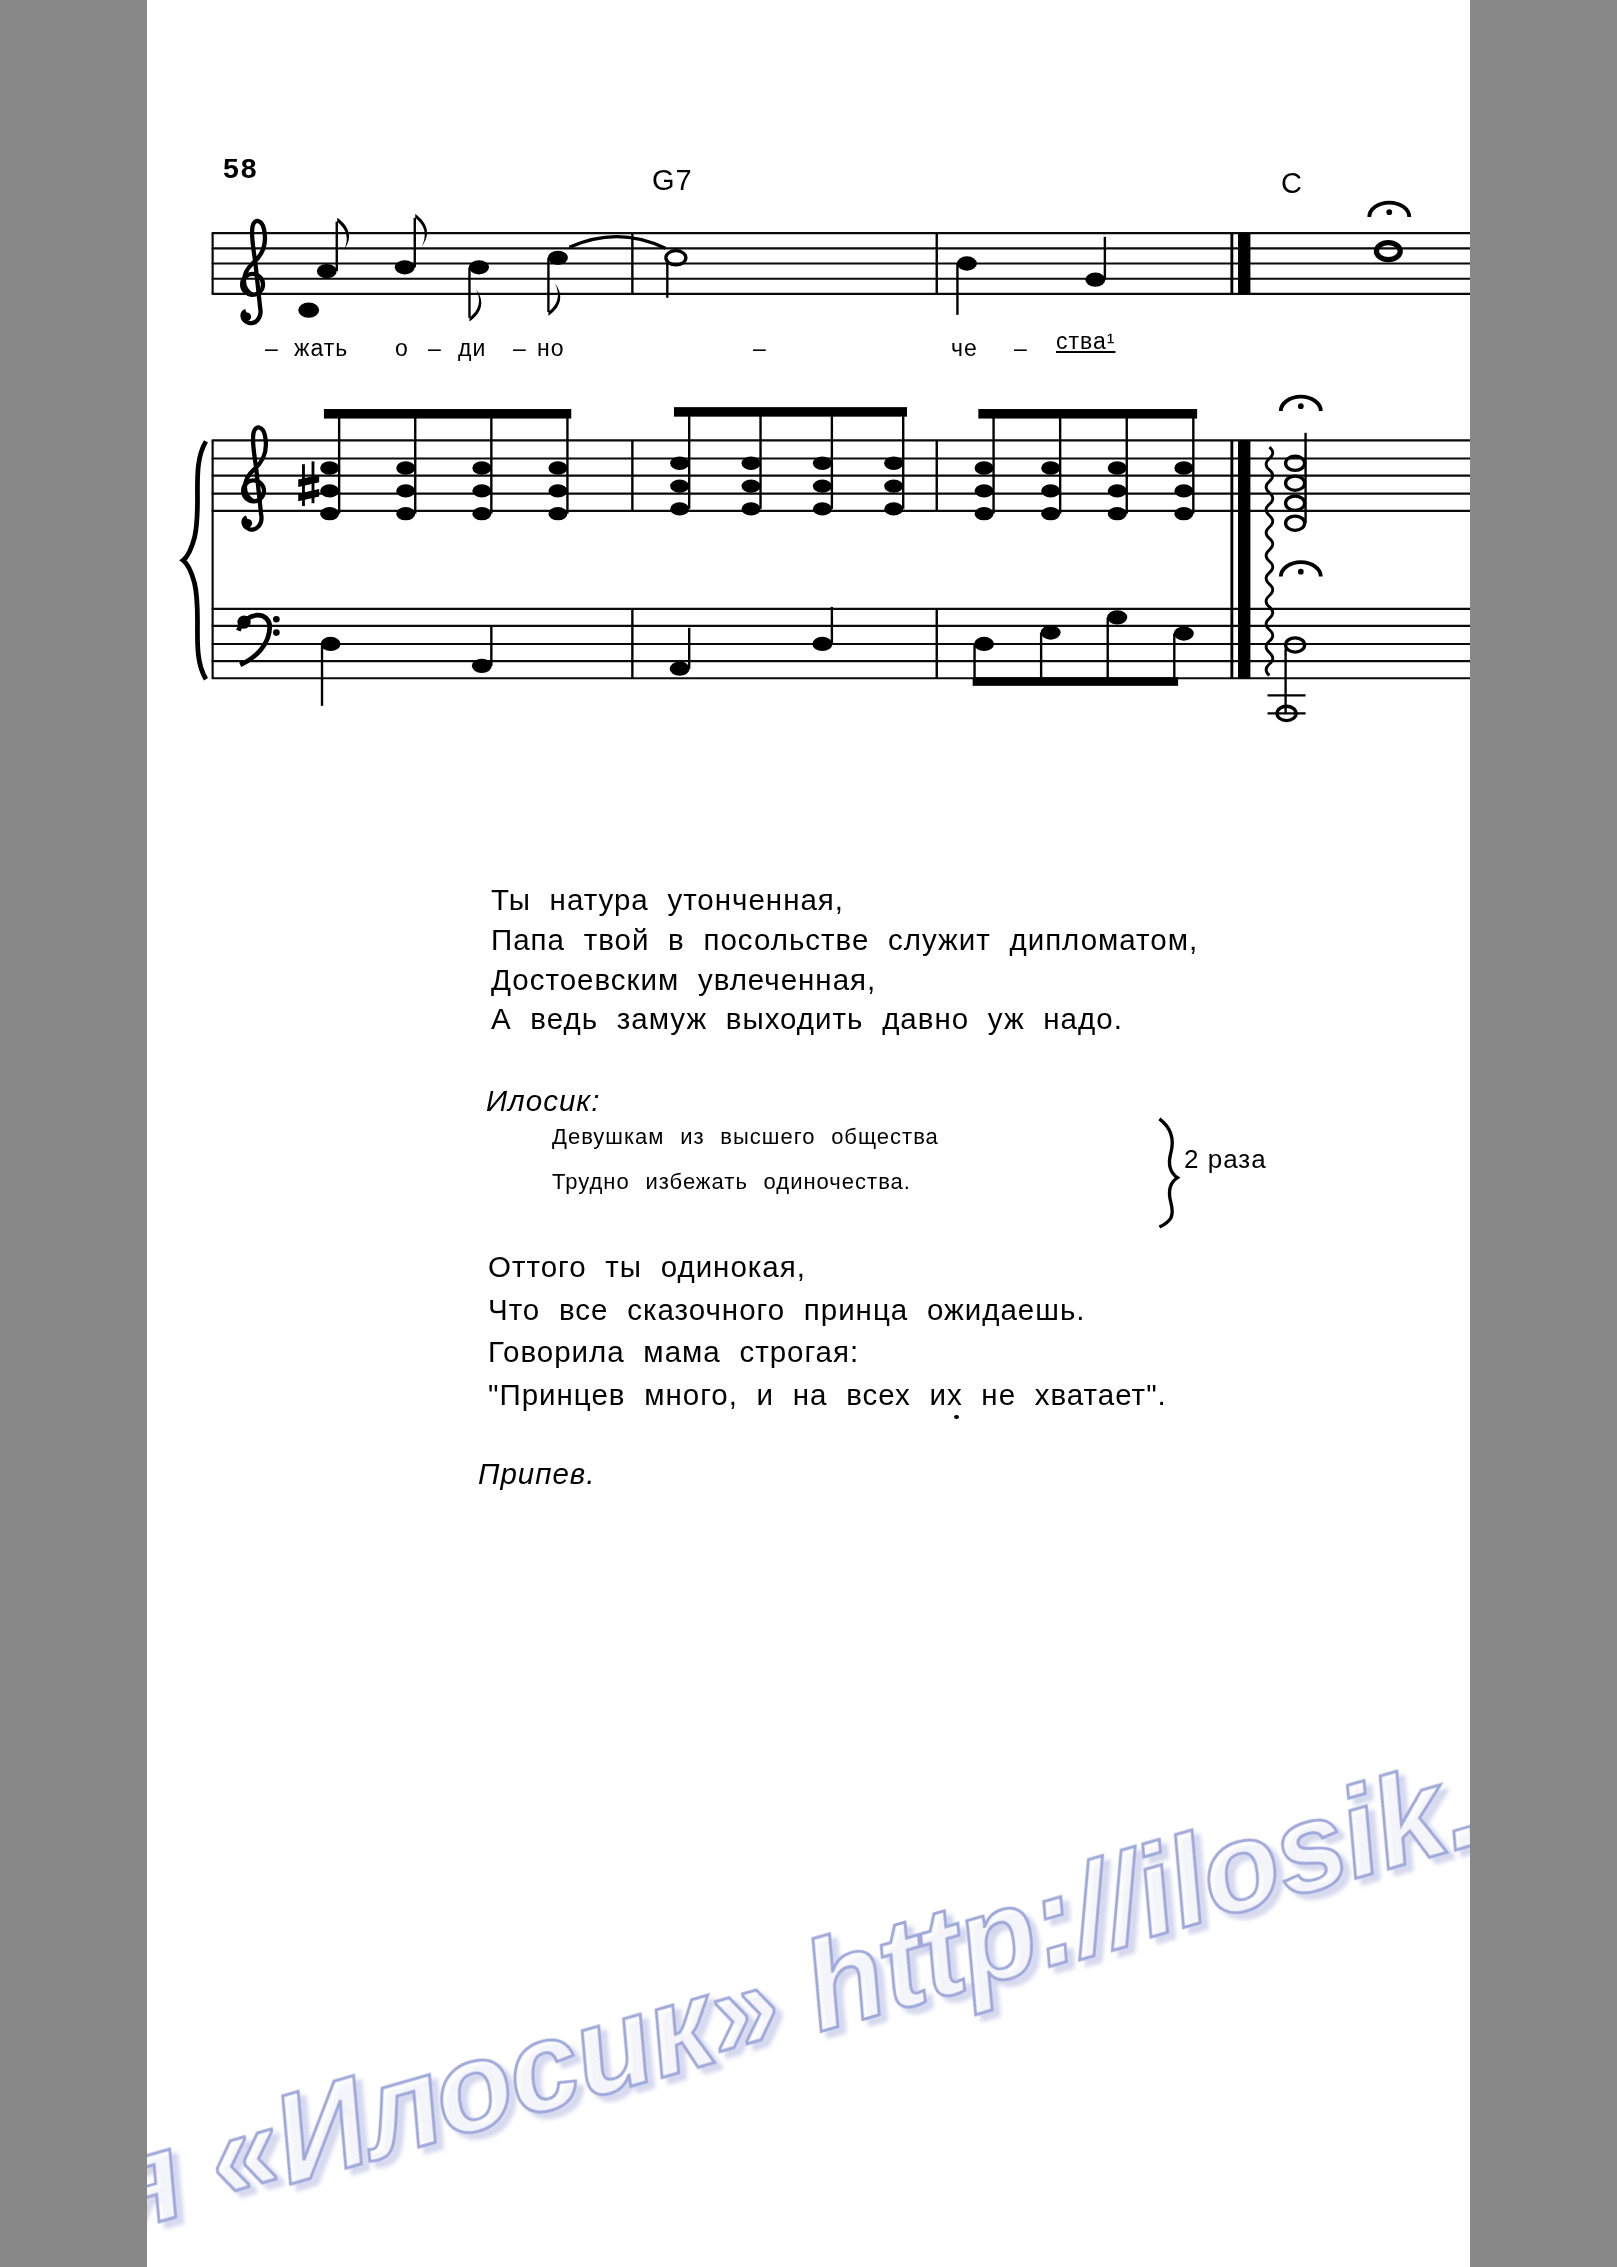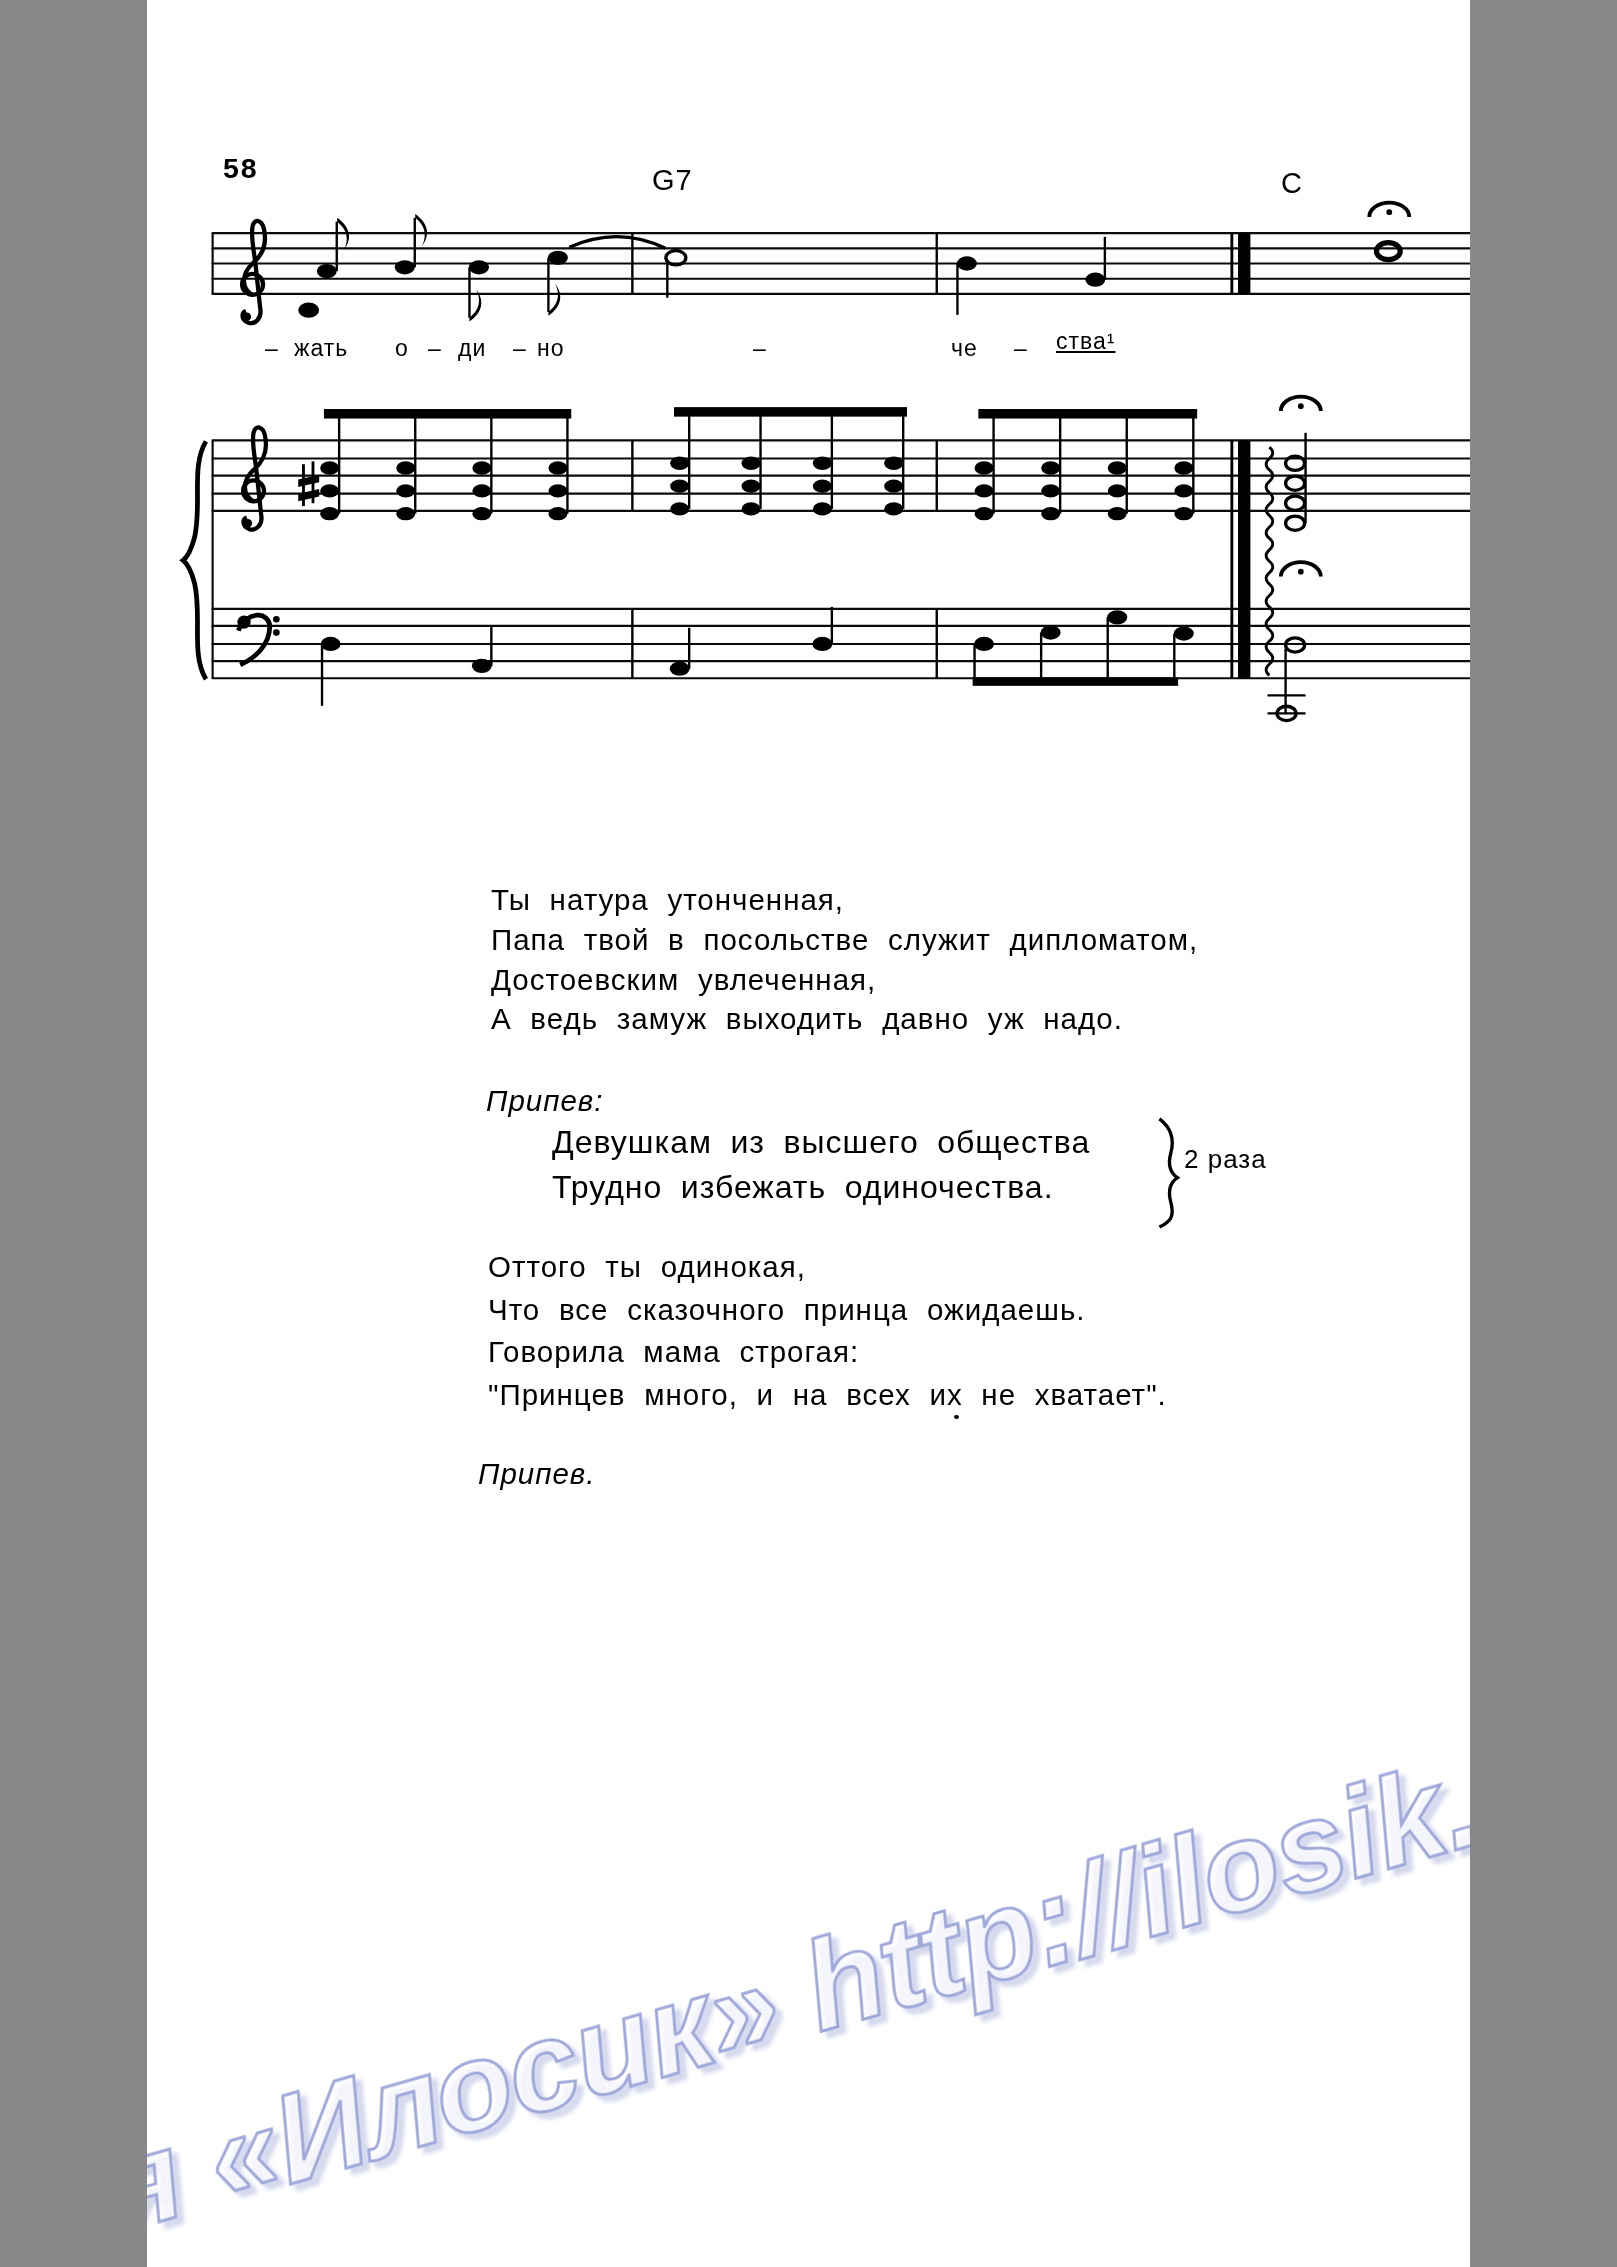--- a/index.html
+++ b/index.html
@@ -7,21 +7,21 @@
     position:relative;width:1323px;height:2267px;margin:0 auto;
     background:#ffffff;overflow:hidden;
     font-family:"Liberation Sans", sans-serif;color:#000;
   }
   .abs{position:absolute;}
   .ink{color:#000;}
   #page-number{font-size:28.5px;font-weight:700;letter-spacing:1.9px;}
   .chord{font-size:29px;letter-spacing:1px;text-align:center;}
   .syll{font-size:23px;letter-spacing:1px;white-space:nowrap;}
   .verse-line{font-size:29.5px;letter-spacing:1px;word-spacing:9.5px;white-space:nowrap;}
-  .chorus-line{font-size:32px;letter-spacing:1px;word-spacing:8.6px;white-space:nowrap;}
+  .chorus-line{font-size:22px;letter-spacing:1px;word-spacing:8.6px;white-space:nowrap;}
   .italic-label{font-size:29.5px;font-style:italic;letter-spacing:1px;}
   .repeat-note{font-size:26px;letter-spacing:1px;white-space:nowrap;}
   .speck{width:4.8px;height:3.8px;background:#000;border-radius:50%;}
   #watermark{
     left:-40px;top:2119px;
     transform:rotate(-16deg);transform-origin:0 50%;
     font-size:126px;font-weight:700;font-style:italic;white-space:nowrap;
     color:rgba(255,255,255,0.72);
     -webkit-text-stroke:2.9px #9fa8da;
     filter:drop-shadow(5.7px 7.6px 1.9px rgba(141,151,207,0.45));
@@ -281,21 +281,21 @@
   </div>
 
   <div>
     <div class="abs verse-line" style="left:344px;top:883px;">Ты натура утонченная,</div>
     <div class="abs verse-line" style="left:344px;top:923px;">Папа твой в посольстве служит дипломатом,</div>
     <div class="abs verse-line" style="left:344px;top:963px;text-align:right;">Достоевским увлеченная,</div>
     <div class="abs verse-line" style="left:344px;top:1002px;">А ведь замуж выходить давно уж надо.</div>
   </div>
 
   <div>
-    <div class="abs italic-label" style="left:339px;top:1084px;">Припев:</div>
+    <div class="abs italic-label" style="left:339px;top:1084px;">Илосик:</div>
     <div class="abs chorus-line" style="left:405px;top:1124px;">Девушкам из высшего общества</div>
     <div class="abs chorus-line" style="left:405px;top:1169px;">Трудно избежать одиночества.</div>
     <svg class="abs" style="left:999px;top:1115px;" width="43" height="114" viewBox="0 0 45 120">
       <path d="M14,4 C26,13 30,25 26,40 C23,51 24,60 33,66 C24,72 23,81 26,92 C30,107 26,112 14,118" fill="none" stroke="#000" stroke-width="3.5"></path>
     </svg>
     <div class="abs repeat-note" style="left:1037px;top:1144px;">2 раза</div>
   </div>
 
   <div>
     <div class="abs verse-line" style="left:341px;top:1250px;">Оттого ты одинокая,</div>

